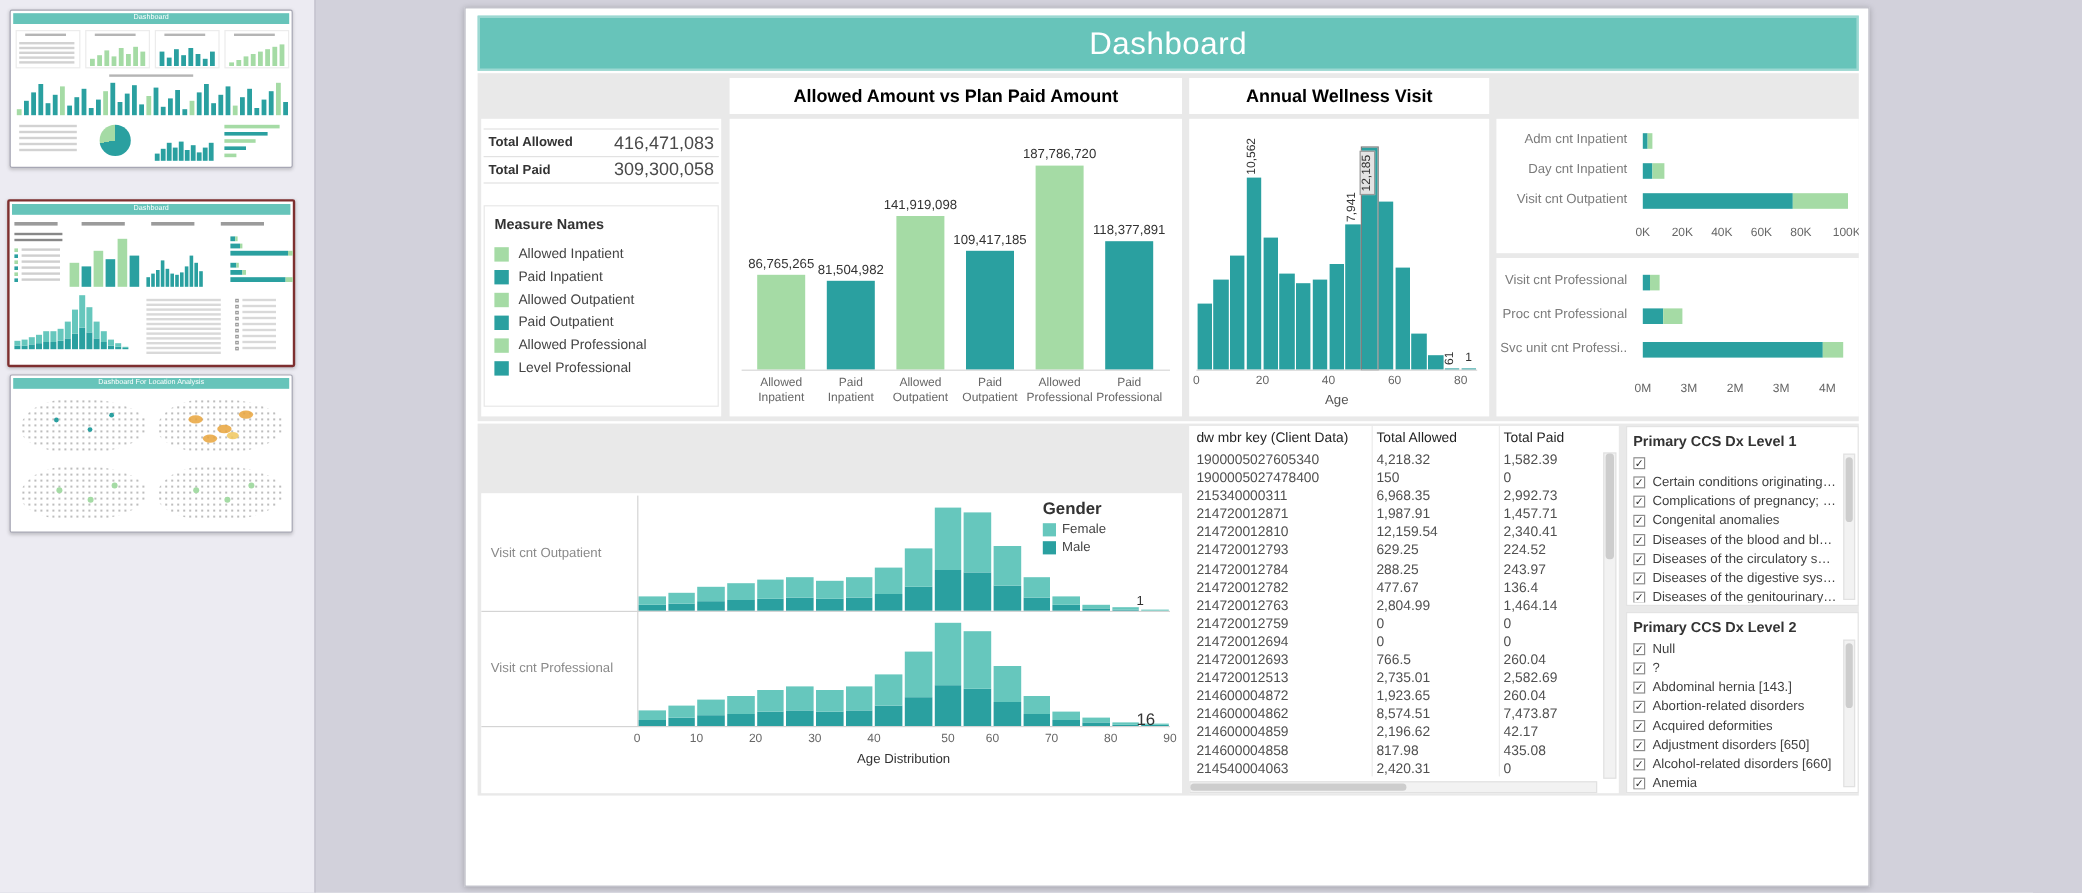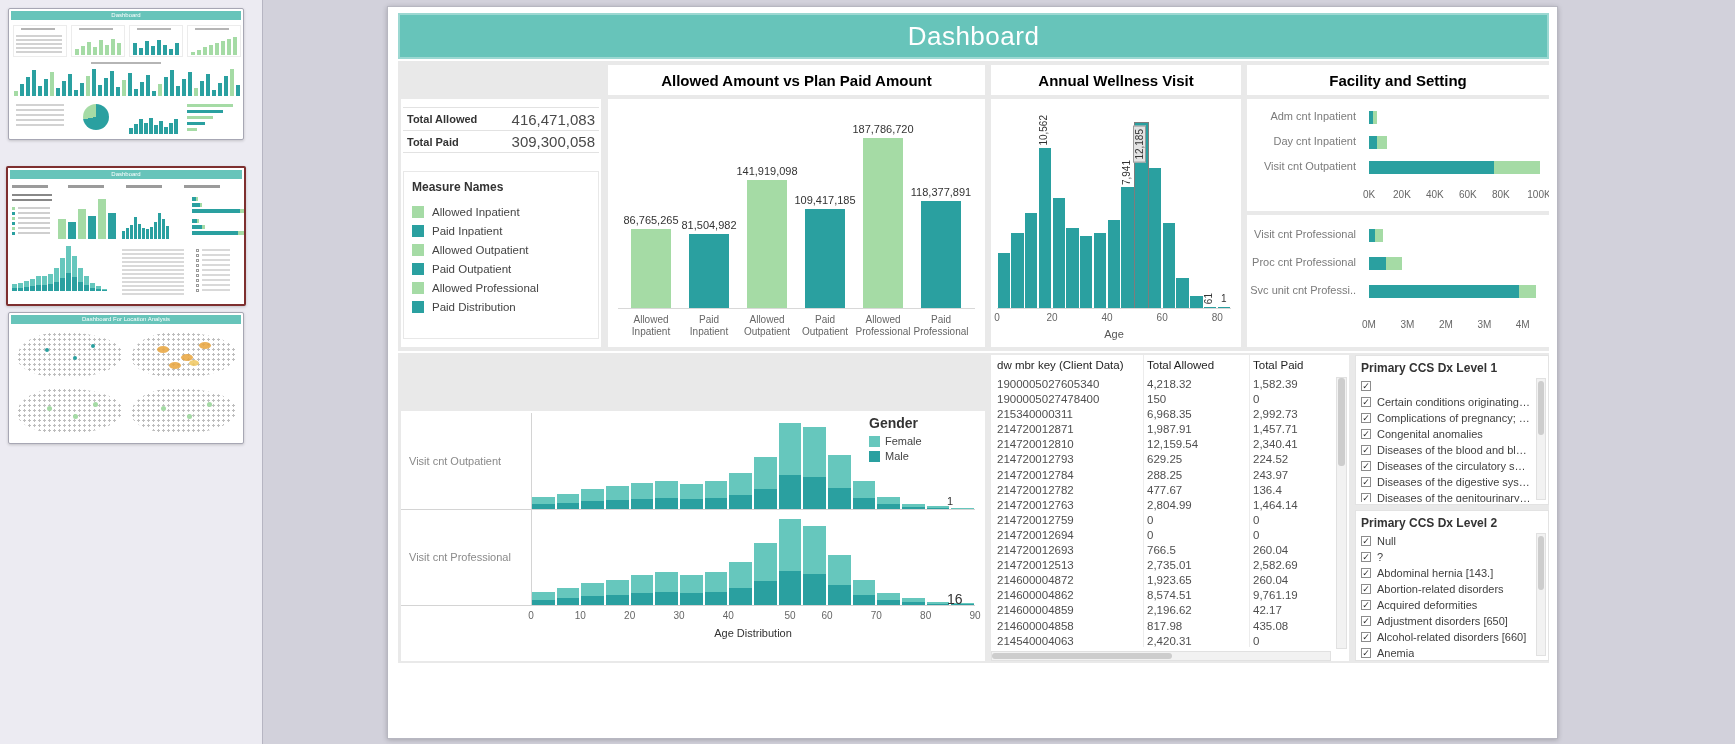--- a/index.html
+++ b/index.html
@@ -324,21 +324,20 @@
   <main class="canvas">
     <section class="dashboard">
       <div class="gutter" id="band1"></div>
       <div class="gutter" id="band2"></div>
       <header class="dash-header">
         <span class="dash-title">Dashboard</span>
       </header>
 
       <div class="sec-title" id="t-avp">Allowed Amount vs Plan Paid Amount</div>
       <div class="sec-title" id="t-awv">Annual Wellness Visit</div>
-      <div class="sec-title" id="t-fs">Facility and Setting</div>
 
       <div class="panel" id="util-body">
           <div class="ustats">
             <div class="ustat-row">
               <div class="ustat-label">Total Allowed</div>
               <div class="ustat-value">416,471,083</div>
             </div>
             <div class="ustat-row">
               <div class="ustat-label">Total Paid</div>
               <div class="ustat-value">309,300,058</div>
@@ -361,21 +360,21 @@
             <div class="ulegend-item">
               <div class="swatch" style="background: rgb(42, 160, 160);"></div>
               <div class="ulegend-label">Paid Outpatient</div>
             </div>
             <div class="ulegend-item">
               <div class="swatch" style="background: rgb(165, 219, 165);"></div>
               <div class="ulegend-label">Allowed Professional</div>
             </div>
             <div class="ulegend-item">
               <div class="swatch" style="background: rgb(42, 160, 160);"></div>
-              <div class="ulegend-label">Paid Distribution</div>
+              <div class="ulegend-label">Level Professional</div>
             </div>
           </div>
         </div>
       <div class="panel" id="avp-body">
           <div style="position: absolute; left: 23px; top: 130px; width: 40px; height: 79px; background: rgb(165, 219, 165);"></div>
           <div class="avp-vlabel" style="left: -2px; top: 115px; width: 90px;">86,765,265</div>
           <div class="avp-cat" style="left: 14px; top: 215px; width: 58px;">
             <div>Allowed</div>
             <div>Inpatient</div>
           </div>
@@ -650,21 +649,21 @@
               <div class="tcell" style="left: 262px; width: 76px;">2,582.69</div>
             </div>
             <div class="trow">
               <div class="tcell" style="left: 6px; width: 144px;">214600004872</div>
               <div class="tcell" style="left: 156px; width: 100px;">1,923.65</div>
               <div class="tcell" style="left: 262px; width: 76px;">260.04</div>
             </div>
             <div class="trow">
               <div class="tcell" style="left: 6px; width: 144px;">214600004862</div>
               <div class="tcell" style="left: 156px; width: 100px;">8,574.51</div>
-              <div class="tcell" style="left: 262px; width: 76px;">9,761.19</div>
+              <div class="tcell" style="left: 262px; width: 76px;">7,473.87</div>
             </div>
             <div class="trow">
               <div class="tcell" style="left: 6px; width: 144px;">214600004859</div>
               <div class="tcell" style="left: 156px; width: 100px;">2,196.62</div>
               <div class="tcell" style="left: 262px; width: 76px;">42.17</div>
             </div>
             <div class="trow">
               <div class="tcell" style="left: 6px; width: 144px;">214600004858</div>
               <div class="tcell" style="left: 156px; width: 100px;">817.98</div>
               <div class="tcell" style="left: 262px; width: 76px;">435.08</div>

